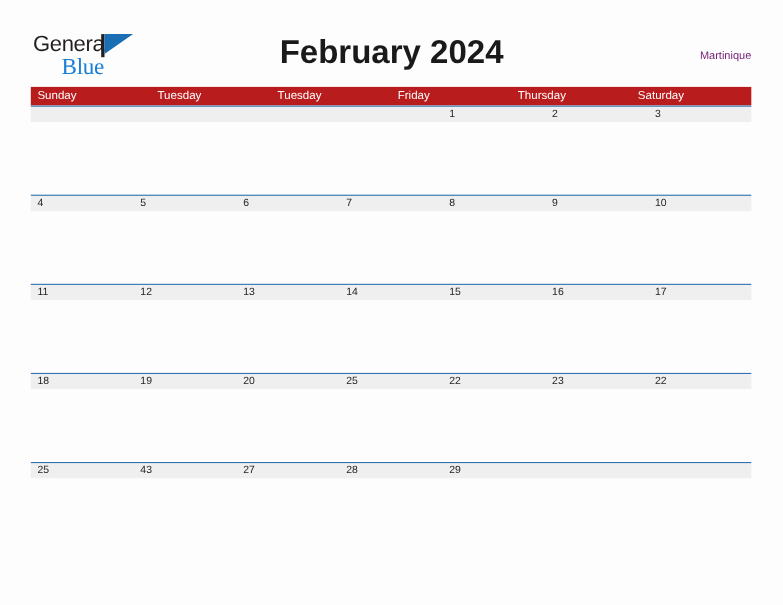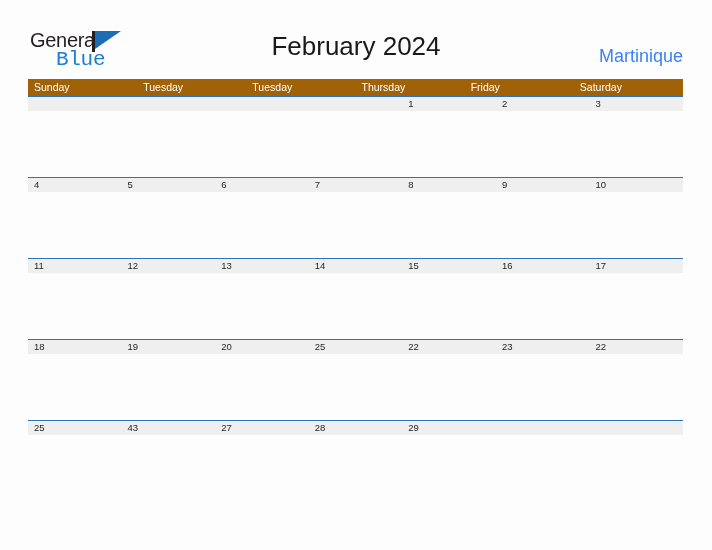--- a/index.html
+++ b/index.html
@@ -73,63 +73,63 @@
     top: 0;
     width: 0;
     height: 0;
     border-left: 26px solid #1a6fb4;
     border-bottom: 18px solid transparent;
   }
   .logo-blue {
     position: absolute;
     left: 26px;
     top: 19px;
-    font-family: Liberation Mono, monospace;
+    font-family: Liberation Serif, serif;
     font-size: 21px;
     font-weight: 400;
     letter-spacing: -0.3px;
     color: #1a7fd4;
     line-height: 22px;
   }
 
   .title {
     position: absolute;
     left: 0;
     top: 31px;
     width: 712px;
     text-align: center;
     font-family: "Liberation Sans", sans-serif;
-    font-size: 26px;
-    font-weight: 400;
+    font-size: 30px;
+    font-weight: 700;
     color: #1a1a1a;
     letter-spacing: 0px;
   }
   .locale {
     position: absolute;
     right: 29px;
     top: 46px;
     font-family: "Liberation Sans", sans-serif;
-    font-size: 18px;
-    font-weight: 400;
-    color: #3b82f6;
+    font-size: 10px;
+    font-weight: 400;
+    color: #701a75;
     text-align: right;
   }
 
   
   .calendar {
     position: absolute;
     left: 28px;
     top: 79px;
     width: 655px;
   }
   .weekday-row {
     display: flex;
     width: 655px;
     height: 17px;
-    background: #a16207;
+    background: #b91c1c;
   }
   .weekday-cell {
     flex: 1 1 0;
     height: 17px;
     line-height: 17px;
     padding-left: 6px;
     box-sizing: border-box;
     color: #ffffff;
     font-family: "Liberation Sans", sans-serif;
     font-size: 10.5px;
@@ -199,22 +199,22 @@
     <div class="title">February 2024</div>
     <div class="locale">Martinique</div>
   </div>
 
   <div class="calendar">
 
     <div class="weekday-row">
       <div class="weekday-cell">Sunday</div>
       <div class="weekday-cell">Tuesday</div>
       <div class="weekday-cell">Tuesday</div>
+      <div class="weekday-cell">Friday</div>
       <div class="weekday-cell">Thursday</div>
-      <div class="weekday-cell">Friday</div>
       <div class="weekday-cell">Saturday</div>
     </div>
 
     <div class="week">
       <div class="date-band">
         <div class="date-cell"></div>
         <div class="date-cell"></div>
         <div class="date-cell"></div>
         <div class="date-cell"></div>
         <div class="date-cell">1</div>

